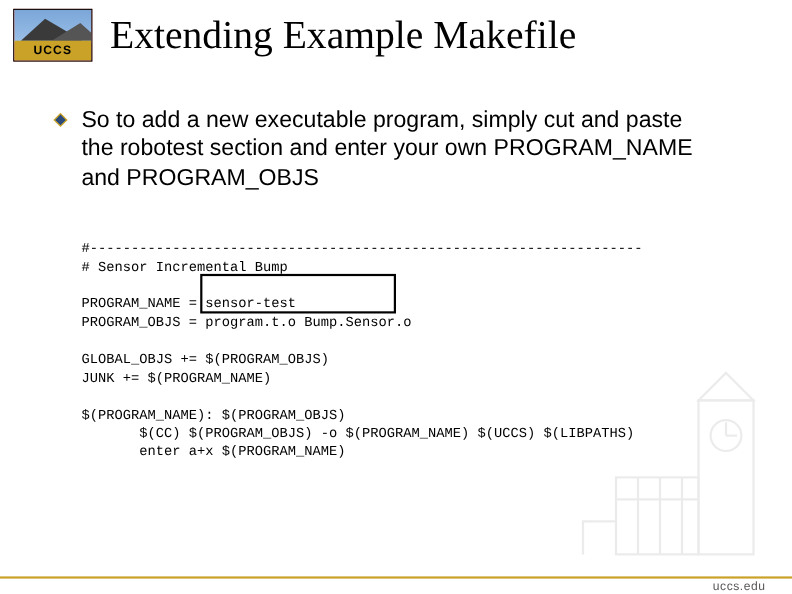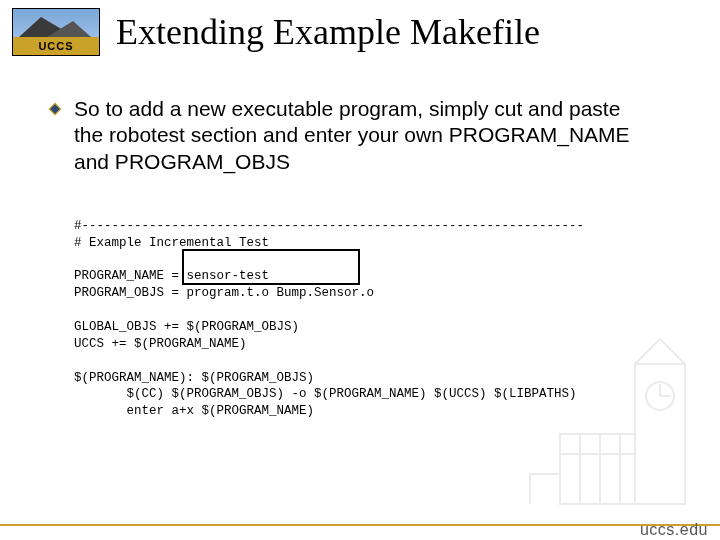--- a/index.html
+++ b/index.html
@@ -11,21 +11,21 @@
     position: relative;
     overflow: hidden;
   }
   .header-row {
     display: flex;
     align-items: center;
     padding: 8px 12px 0 12px;
     gap: 16px;
   }
   .logo {
-    width: 88px;
+    width: 72px;
     height: 48px;
     background: #fca5a5;
     border: 1px solid #000;
     position: relative;
     overflow: hidden;
     flex-shrink: 0;
   }
   .logo-sky {
     position: absolute;
     top: 0; left: 0; right: 0;
@@ -104,23 +104,23 @@
   }
   .footer-bar {
     position: absolute;
     bottom: 0; left: 0; right: 0;
     height: 16px;
     border-top: 2px solid #c9a227;
     background: #fff;
   }
   .footer-url {
     position: absolute;
-    right: 12px;
+    right: 24px;
     bottom: 1px;
-    font-size: 16px;
+    font-size: 11px;
     color: #585858;
     letter-spacing: 0.5px;
   }
   .watermark {
     position: absolute;
     right: 0;
     bottom: 16px;
     width: 200px;
     height: 190px;
     opacity: 0.12;
@@ -145,27 +145,27 @@
     <div class="bullet-icon">
       <svg width="14" height="14" viewBox="0 0 14 14">
         <rect x="3" y="3" width="8" height="8" transform="rotate(45 7 7)" fill="#2b4a7a" stroke="#c9a227" stroke-width="1.2"></rect>
       </svg>
     </div>
     <div class="bullet-text">So to add a new executable program, simply cut and paste the robotest section and enter your own PROGRAM_NAME and PROGRAM_OBJS</div>
   </div>
 
   <div class="code-block">
 <span>#-------------------------------------------------------------------</span>
-<span># Example Incremental Test</span>
+<span># Sensor Incremental Bump</span>
 <span></span>
 <span>PROGRAM_NAME = sensor-test</span>
 <span>PROGRAM_OBJS = program.t.o Bump.Sensor.o</span>
 <span></span>
 <span>GLOBAL_OBJS += $(PROGRAM_OBJS)</span>
-<span>UCCS += $(PROGRAM_NAME)</span>
+<span>JUNK += $(PROGRAM_NAME)</span>
 <span></span>
 <span>$(PROGRAM_NAME): $(PROGRAM_OBJS)</span>
 <span>       $(CC) $(PROGRAM_OBJS) -o $(PROGRAM_NAME) $(UCCS) $(LIBPATHS)</span>
 <span>       enter a+x $(PROGRAM_NAME)</span>
     <div class="box-overlay" style="left:108px; top:48px; width:178px; height:36px;"></div>
   </div>
 </div>
 
 <svg class="watermark" viewBox="0 0 200 190">
   <g fill="none" stroke="#666" stroke-width="2">

